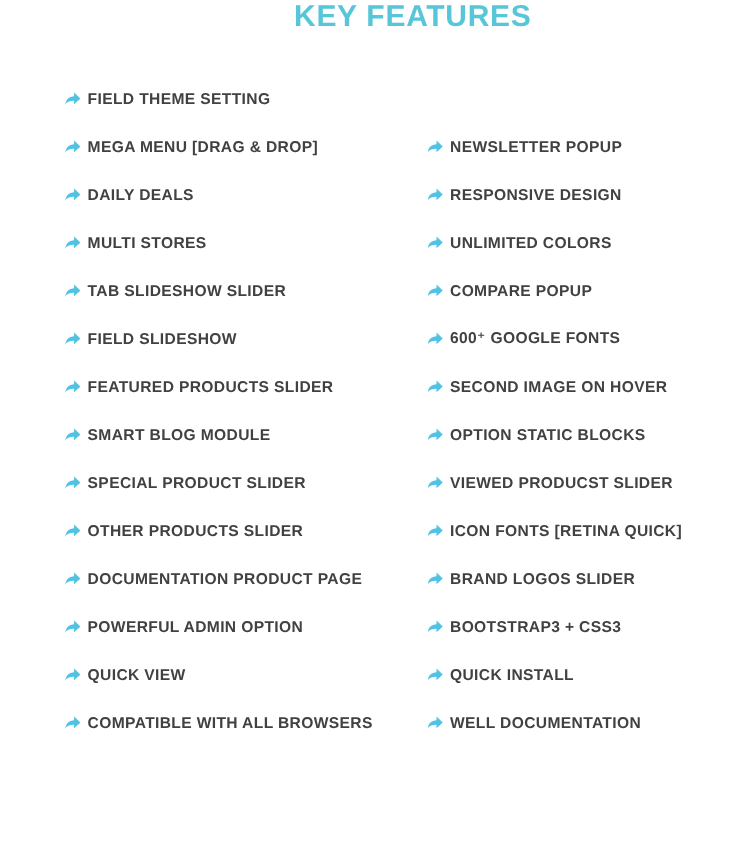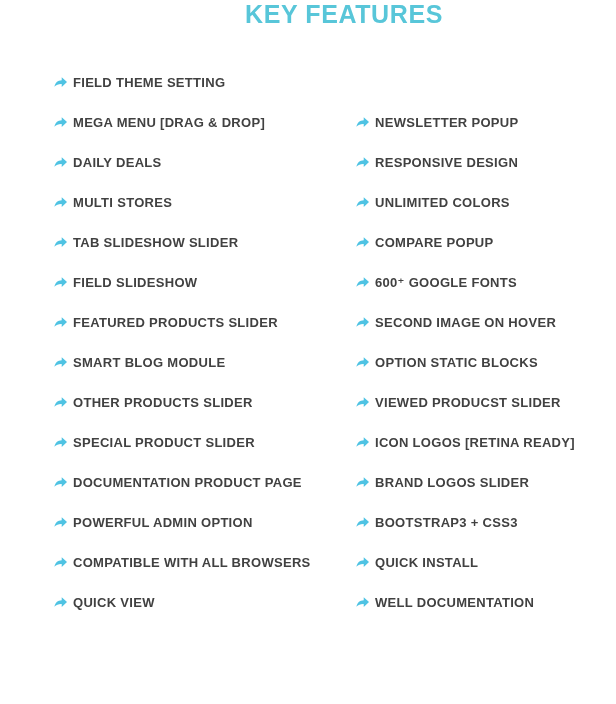--- a/index.html
+++ b/index.html
@@ -142,66 +142,66 @@
     </span>
     <span class="label">SMART BLOG MODULE</span>
   </li>
 
   <li class="item">
     <span class="arrow">
       <svg viewBox="0 0 16 14" aria-hidden="true">
         <path fill="currentColor" d="M9.5 1 L16 7 L9.5 13 L9.5 9.4 C6 9.2 3 10.2 0.5 12.8 C1.3 7.9 4.6 4.9 9.5 4.7 Z"></path>
       </svg>
     </span>
+    <span class="label">SPECIAL PRODUCT SLIDER</span>
+  </li>
+
+  <li class="item">
+    <span class="arrow">
+      <svg viewBox="0 0 16 14" aria-hidden="true">
+        <path fill="currentColor" d="M9.5 1 L16 7 L9.5 13 L9.5 9.4 C6 9.2 3 10.2 0.5 12.8 C1.3 7.9 4.6 4.9 9.5 4.7 Z"></path>
+      </svg>
+    </span>
     <span class="label">OTHER PRODUCTS SLIDER</span>
   </li>
 
   <li class="item">
     <span class="arrow">
       <svg viewBox="0 0 16 14" aria-hidden="true">
         <path fill="currentColor" d="M9.5 1 L16 7 L9.5 13 L9.5 9.4 C6 9.2 3 10.2 0.5 12.8 C1.3 7.9 4.6 4.9 9.5 4.7 Z"></path>
       </svg>
     </span>
-    <span class="label">SPECIAL PRODUCT SLIDER</span>
-  </li>
-
-  <li class="item">
-    <span class="arrow">
-      <svg viewBox="0 0 16 14" aria-hidden="true">
-        <path fill="currentColor" d="M9.5 1 L16 7 L9.5 13 L9.5 9.4 C6 9.2 3 10.2 0.5 12.8 C1.3 7.9 4.6 4.9 9.5 4.7 Z"></path>
-      </svg>
-    </span>
     <span class="label">DOCUMENTATION PRODUCT PAGE</span>
   </li>
 
   <li class="item">
     <span class="arrow">
       <svg viewBox="0 0 16 14" aria-hidden="true">
         <path fill="currentColor" d="M9.5 1 L16 7 L9.5 13 L9.5 9.4 C6 9.2 3 10.2 0.5 12.8 C1.3 7.9 4.6 4.9 9.5 4.7 Z"></path>
       </svg>
     </span>
     <span class="label">POWERFUL ADMIN OPTION</span>
   </li>
 
   <li class="item">
     <span class="arrow">
       <svg viewBox="0 0 16 14" aria-hidden="true">
         <path fill="currentColor" d="M9.5 1 L16 7 L9.5 13 L9.5 9.4 C6 9.2 3 10.2 0.5 12.8 C1.3 7.9 4.6 4.9 9.5 4.7 Z"></path>
       </svg>
     </span>
+    <span class="label">QUICK VIEW</span>
+  </li>
+
+  <li class="item">
+    <span class="arrow">
+      <svg viewBox="0 0 16 14" aria-hidden="true">
+        <path fill="currentColor" d="M9.5 1 L16 7 L9.5 13 L9.5 9.4 C6 9.2 3 10.2 0.5 12.8 C1.3 7.9 4.6 4.9 9.5 4.7 Z"></path>
+      </svg>
+    </span>
     <span class="label">COMPATIBLE WITH ALL BROWSERS</span>
-  </li>
-
-  <li class="item">
-    <span class="arrow">
-      <svg viewBox="0 0 16 14" aria-hidden="true">
-        <path fill="currentColor" d="M9.5 1 L16 7 L9.5 13 L9.5 9.4 C6 9.2 3 10.2 0.5 12.8 C1.3 7.9 4.6 4.9 9.5 4.7 Z"></path>
-      </svg>
-    </span>
-    <span class="label">QUICK VIEW</span>
   </li>
 </ul>
     <ul class="col right">
   <li class="item">
     <span class="arrow">
       <svg viewBox="0 0 16 14" aria-hidden="true">
         <path fill="currentColor" d="M9.5 1 L16 7 L9.5 13 L9.5 9.4 C6 9.2 3 10.2 0.5 12.8 C1.3 7.9 4.6 4.9 9.5 4.7 Z"></path>
       </svg>
     </span>
     <span class="label">NEWSLETTER POPUP</span>
@@ -270,21 +270,21 @@
     </span>
     <span class="label">VIEWED PRODUCST SLIDER</span>
   </li>
 
   <li class="item">
     <span class="arrow">
       <svg viewBox="0 0 16 14" aria-hidden="true">
         <path fill="currentColor" d="M9.5 1 L16 7 L9.5 13 L9.5 9.4 C6 9.2 3 10.2 0.5 12.8 C1.3 7.9 4.6 4.9 9.5 4.7 Z"></path>
       </svg>
     </span>
-    <span class="label">ICON LOGOS [RETINA READY]</span>
+    <span class="label">ICON FONTS [RETINA QUICK]</span>
   </li>
 
   <li class="item">
     <span class="arrow">
       <svg viewBox="0 0 16 14" aria-hidden="true">
         <path fill="currentColor" d="M9.5 1 L16 7 L9.5 13 L9.5 9.4 C6 9.2 3 10.2 0.5 12.8 C1.3 7.9 4.6 4.9 9.5 4.7 Z"></path>
       </svg>
     </span>
     <span class="label">BRAND LOGOS SLIDER</span>
   </li>

